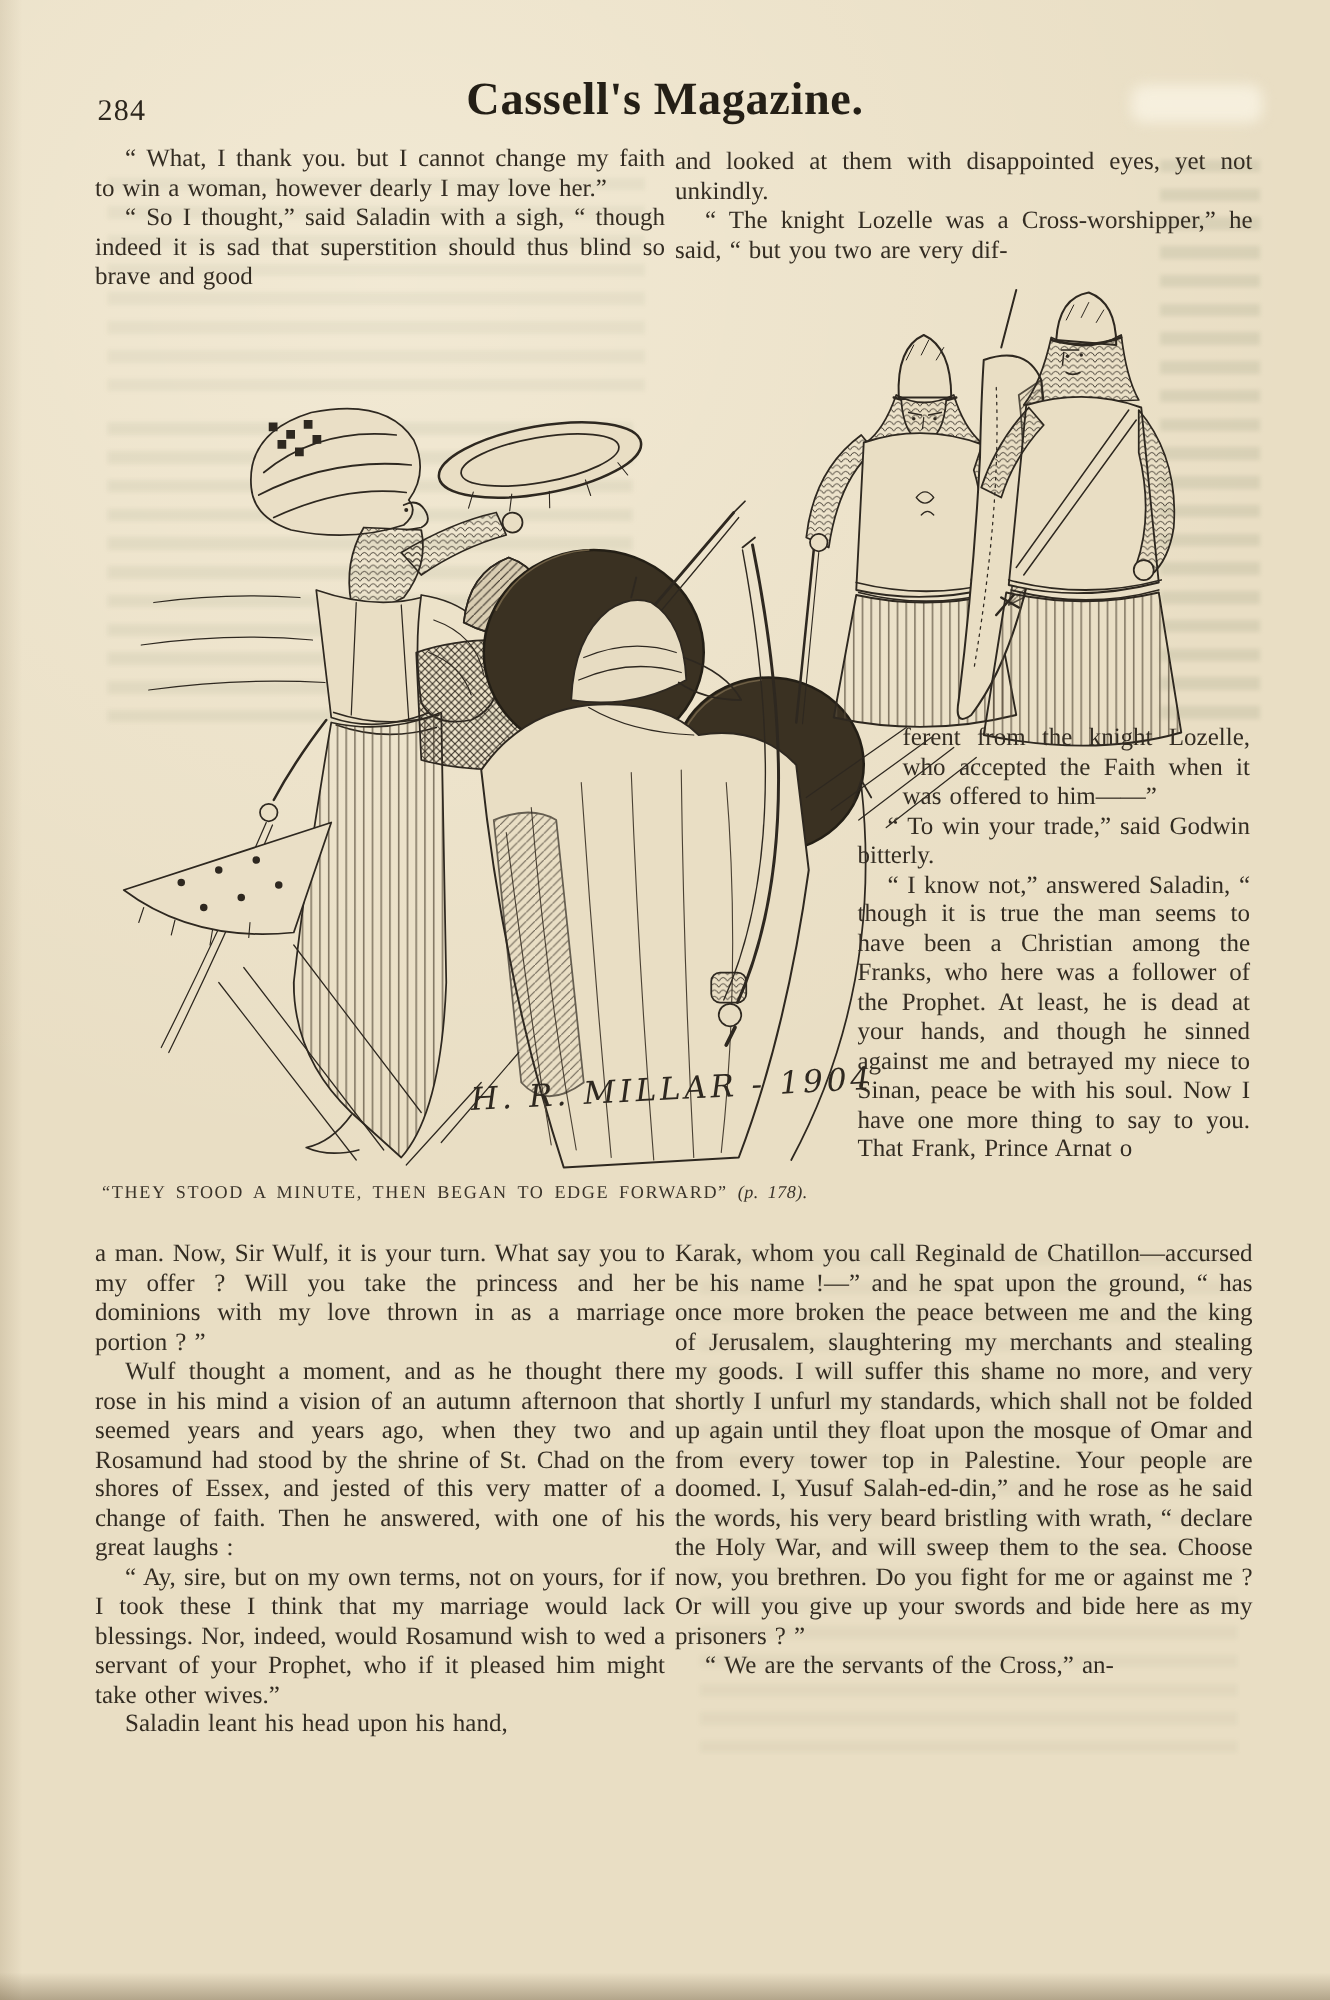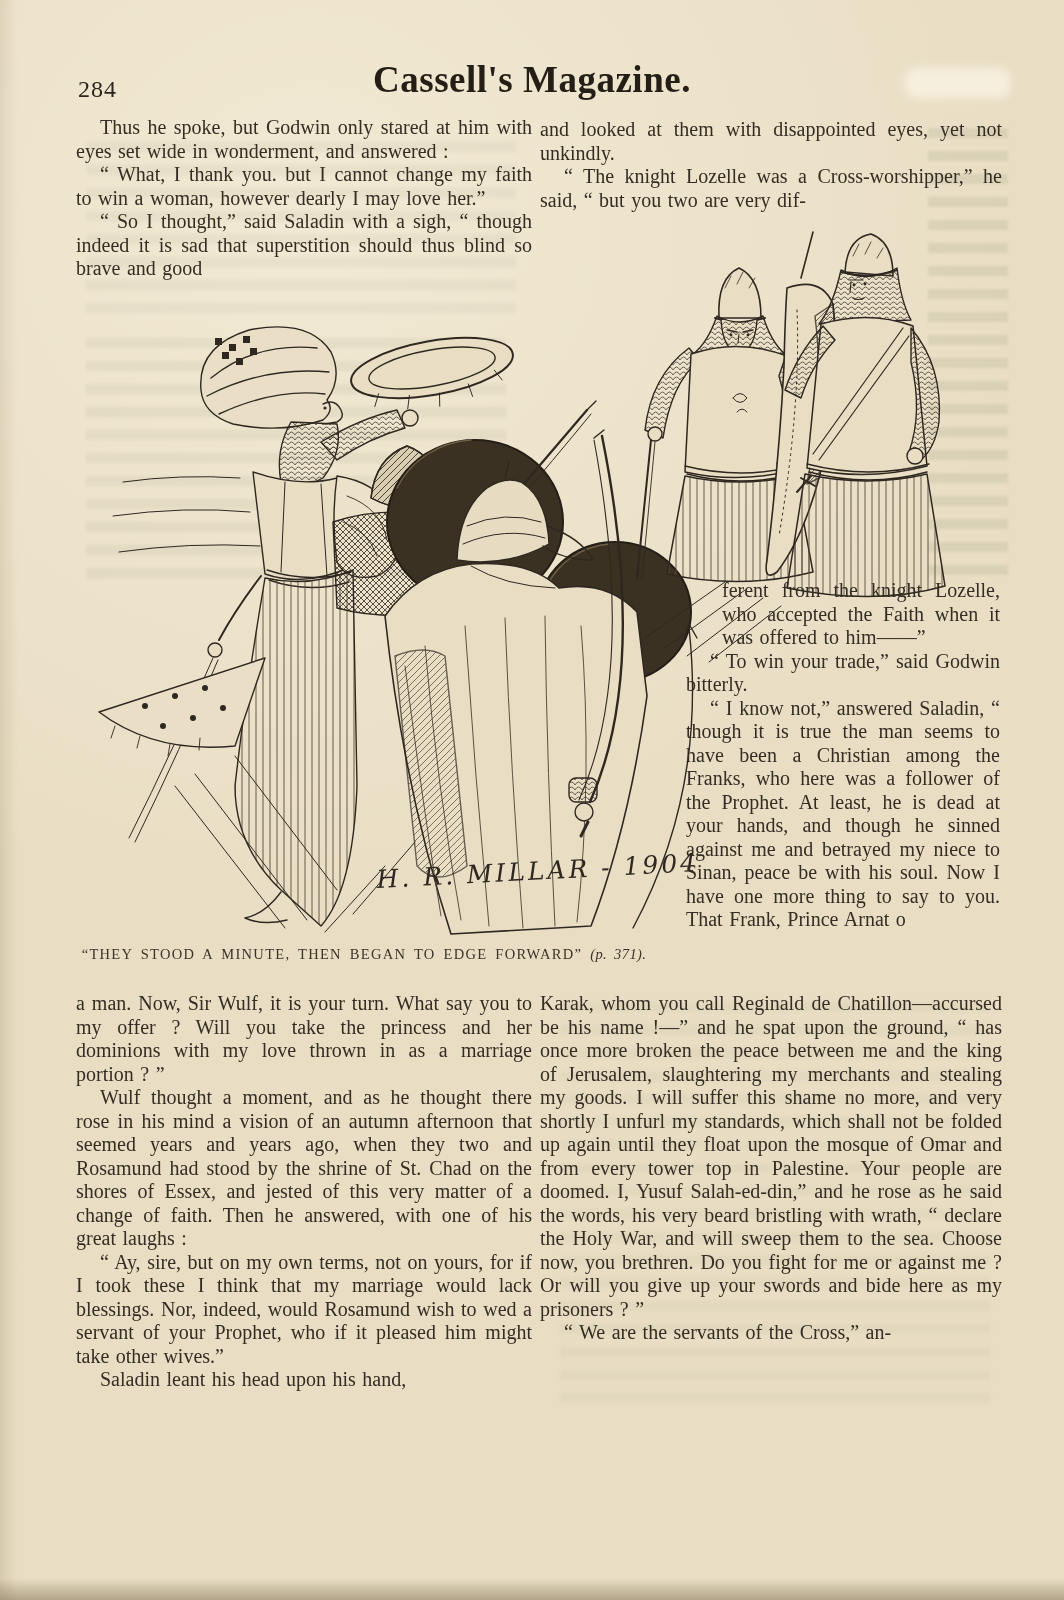--- a/index.html
+++ b/index.html
@@ -61,21 +61,20 @@
   <div class="ghost g1"></div>
   <div class="ghost g2"></div>
   <div class="ghost g3"></div>
   <div class="ghost g4"></div>
   <div class="corner-smudge"></div>
 
   <div class="pagenum">284</div>
   <div class="masthead">Cassell's Magazine.</div>
 
   <section class="txt lt">
-    <p>Thus he spoke, but Godwin only stared at him with eyes set wide in wonderment, and answered :</p>
     <p>“ What, I thank you. but I cannot change my faith to win a woman, however dearly I may love her.”</p>
     <p>“ So I thought,” said Saladin with a sigh, “ though indeed it is sad that superstition should thus blind so brave and good</p>
   </section>
 
   <section class="txt rt">
     <p class="noindent">and looked at them with disappointed eyes, yet not unkindly.</p>
     <p>“ The knight Lozelle was a Cross-worshipper,” he said, “ but you two are very dif-</p>
   </section>
 
   <figure class="illo">
@@ -245,21 +244,21 @@
             <path d="M624 436 L696 380"></path>
         </g>
 
         <text x="292" y="662" transform="rotate(-3 292 662)" font-family="'DejaVu Serif','Liberation Serif',serif" font-style="italic" font-size="25" letter-spacing="3" fill="#2e2820" stroke="none">H. R. MILLAR - 1904</text>
       </g>
     </svg>
   </figure>
 
   <div class="caption">
     <span>“THEY STOOD A MINUTE, THEN BEGAN TO EDGE FORWARD”</span>
-    <span class="ref">(p. 371).</span>
+    <span class="ref">(p. 178).</span>
   </div>
 
   <section class="txt nw">
     <p class="noindent pushed">ferent from the knight Lozelle, who accepted the Faith when it was offered to him——”</p>
     <p>“ To win your trade,” said Godwin bitterly.</p>
     <p>“ I know not,” answered Saladin, “ though it is true the man seems to have been a Christian among the Franks, who here was a follower of the Prophet.  At least, he is dead at your hands, and though he sinned against me and betrayed my niece to Sinan, peace be with his soul.  Now I have one more thing to say to you. That Frank, Prince Arnat o</p>
   </section>
 
   <section class="txt lb">
     <p class="noindent">a man.  Now, Sir Wulf, it is your turn. What say you to my offer ?  Will you take the princess and her dominions with my love thrown in as a marriage portion ? ”</p>

